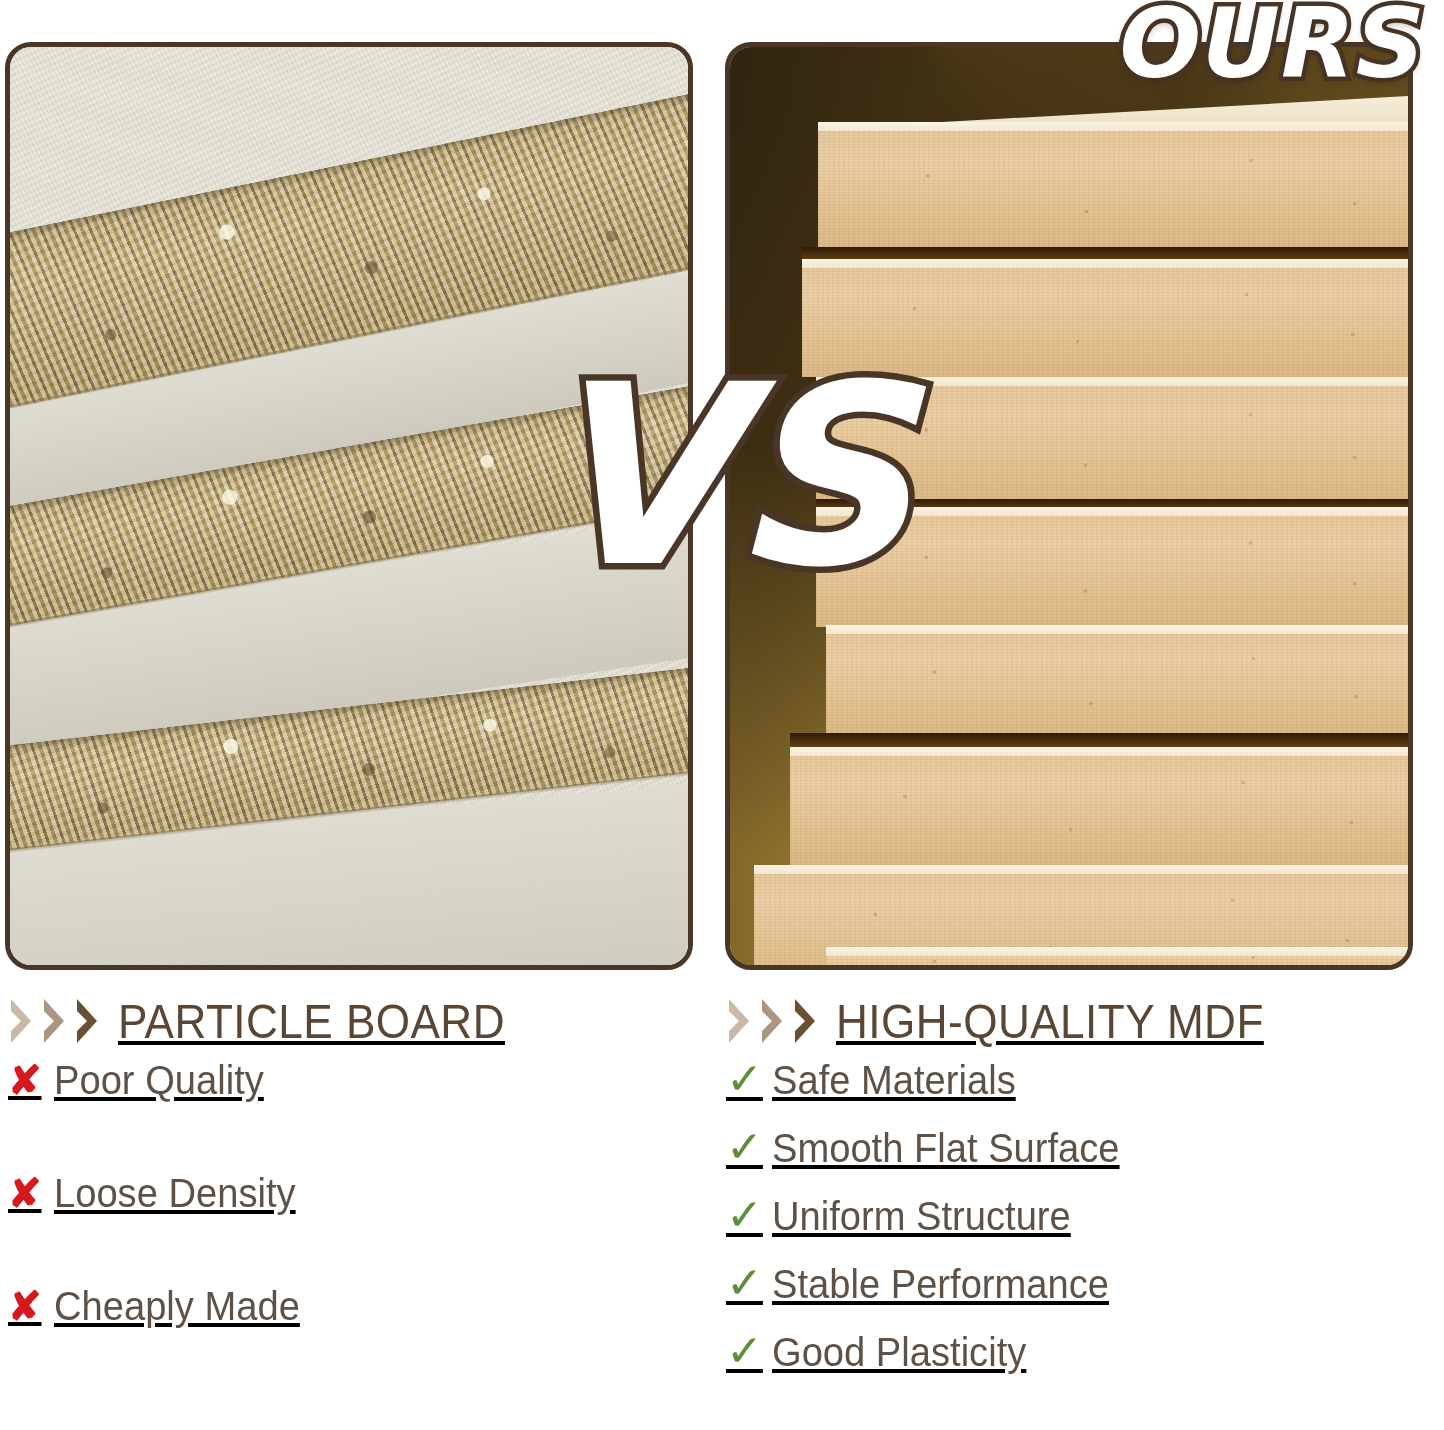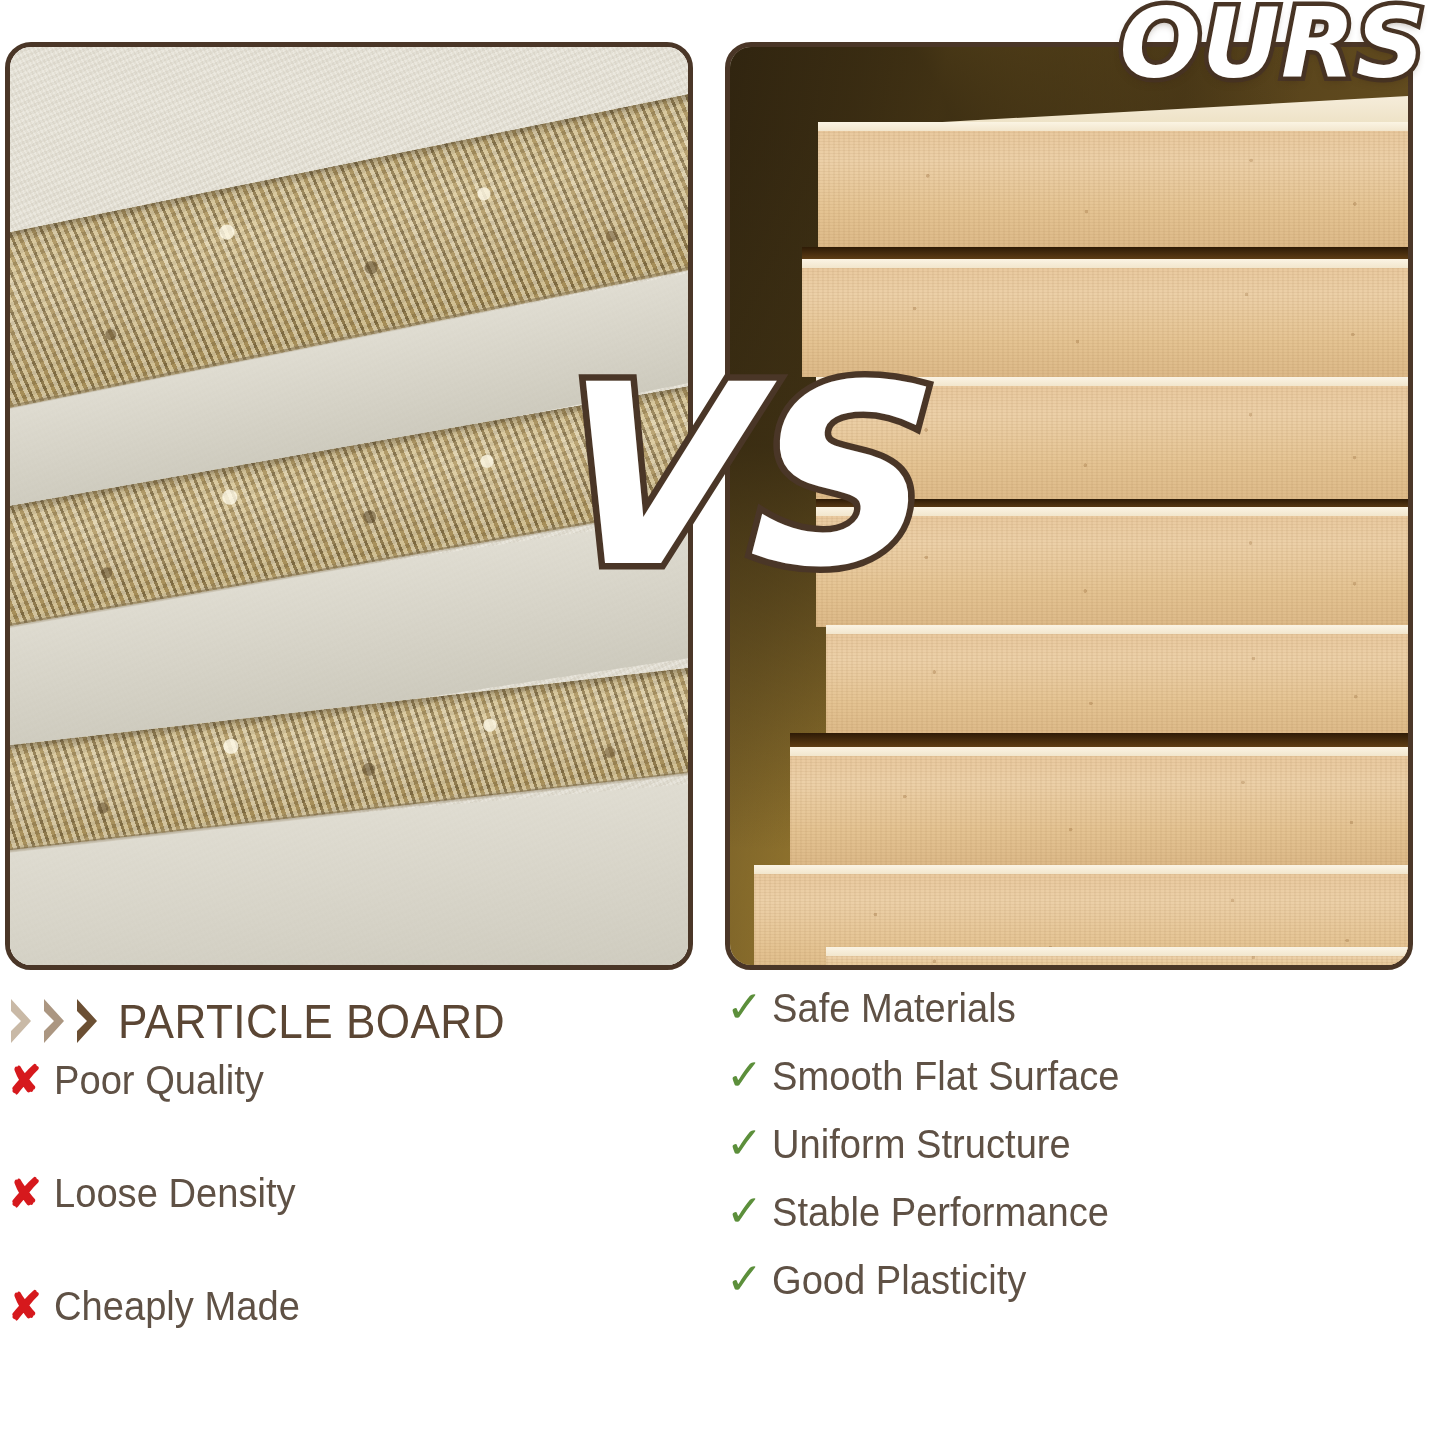--- a/index.html
+++ b/index.html
@@ -108,21 +108,21 @@
     line-height:1;
     color:#ffffff;
     font-family:"DejaVu Sans", sans-serif;
     -webkit-text-stroke:13px #4a3627;
     paint-order:stroke fill;
     z-index:45; white-space:nowrap;
     transform:skewX(-4deg);
   }
 
   
-  #bottom{position:absolute;left:0;top:985px;width:1444px;height:445px;display:flex;}
+  #bottom{position:absolute;left:0;top:985px;width:1444px;height:445px;display:flex;text-decoration:underline;}
   .col{width:722px;box-sizing:border-box;}
   .col-left{padding-left:8px;}
   .col-right{padding-left:4px;}
 
   .head-row{display:flex;align-items:center;height:72px;}
   .chevs{display:flex;align-items:center;gap:7px;margin-right:18px;}
   .chev{width:26px;height:48px;}
   .head-title{
     font-size:49px; font-weight:normal;
     color:#5b4634;
@@ -238,20 +238,34 @@
         <span class="feat-text">Loose Density</span>
       </li>
       <li>
         <span class="mark cross">✘</span>
         <span class="feat-text">Cheaply Made</span>
       </li>
     </ul>
   </div>
 
   <div class="col col-right">
+    <div class="head-row">
+      <div class="chevs">
+        <svg class="chev" viewBox="0 0 26 48">
+            <path d="M3 2 L23 24 L3 46 L3 34 L13 24 L3 14 Z" fill="#c9b9a6"></path>
+          </svg>
+        <svg class="chev" viewBox="0 0 26 48">
+            <path d="M3 2 L23 24 L3 46 L3 34 L13 24 L3 14 Z" fill="#ab9681"></path>
+          </svg>
+        <svg class="chev" viewBox="0 0 26 48">
+            <path d="M3 2 L23 24 L3 46 L3 34 L13 24 L3 14 Z" fill="#6b4f33"></path>
+          </svg>
+      </div>
+      <div class="head-title">HIGH-QUALITY MDF</div>
+    </div>
 
     <ul class="feat list-right">
       <li>
         <span class="mark check">✓</span>
         <span class="feat-text">Safe Materials</span>
       </li>
       <li>
         <span class="mark check">✓</span>
         <span class="feat-text">Smooth Flat Surface</span>
       </li>

